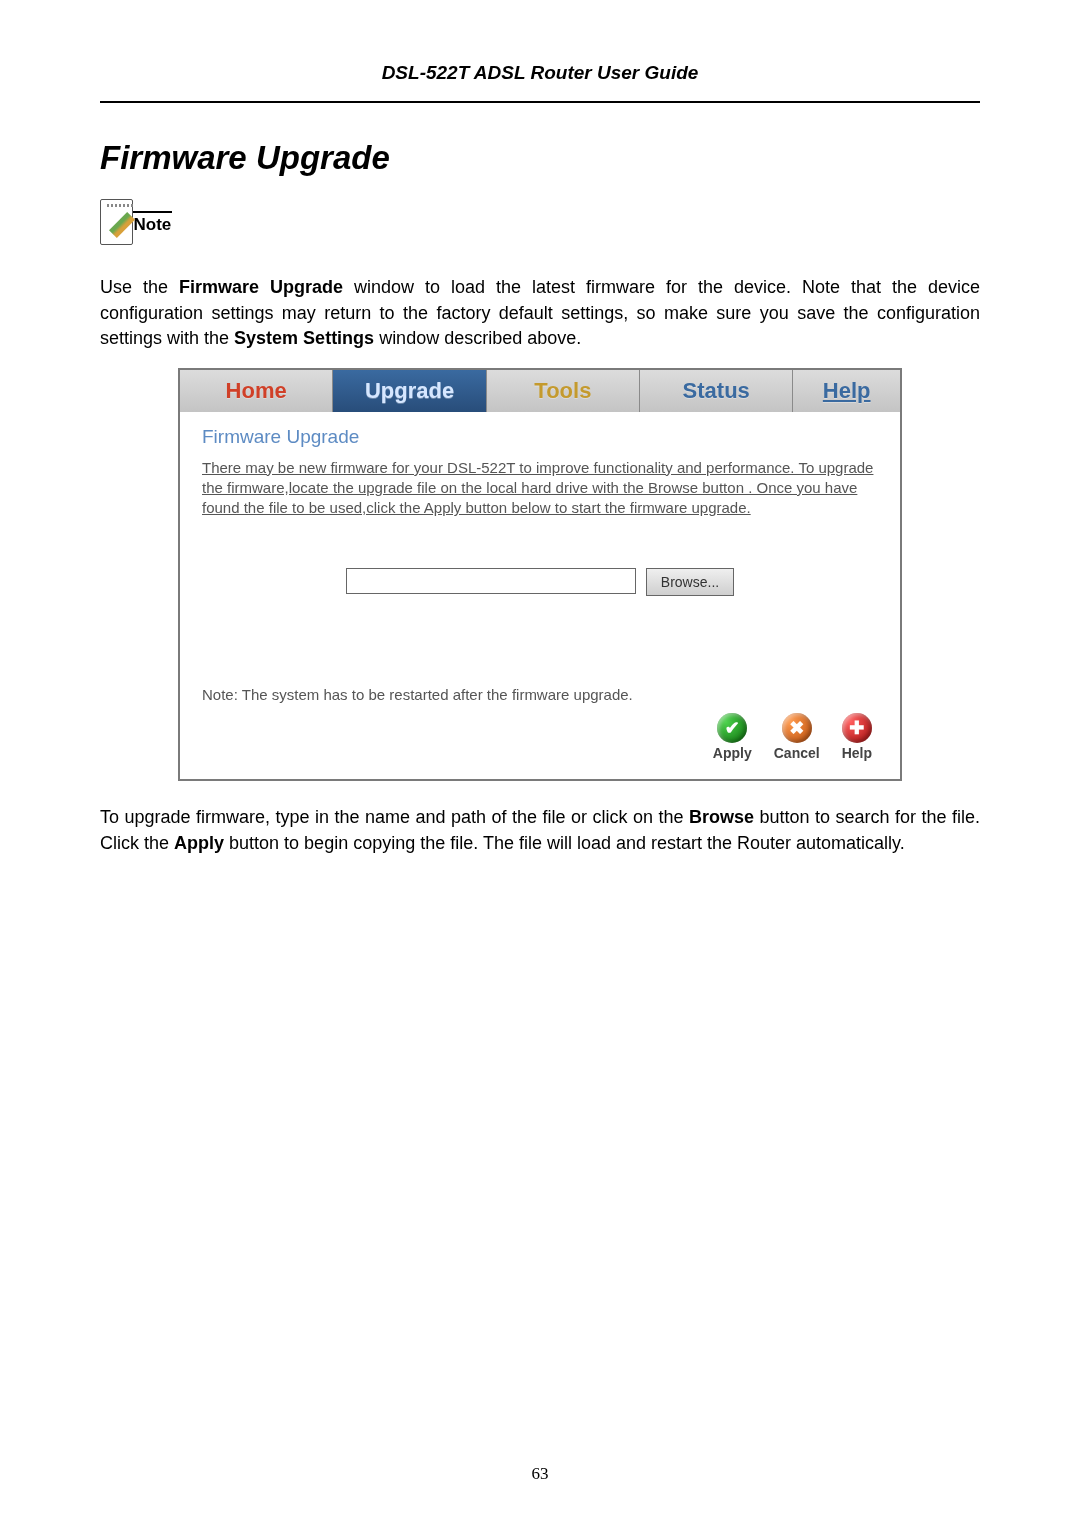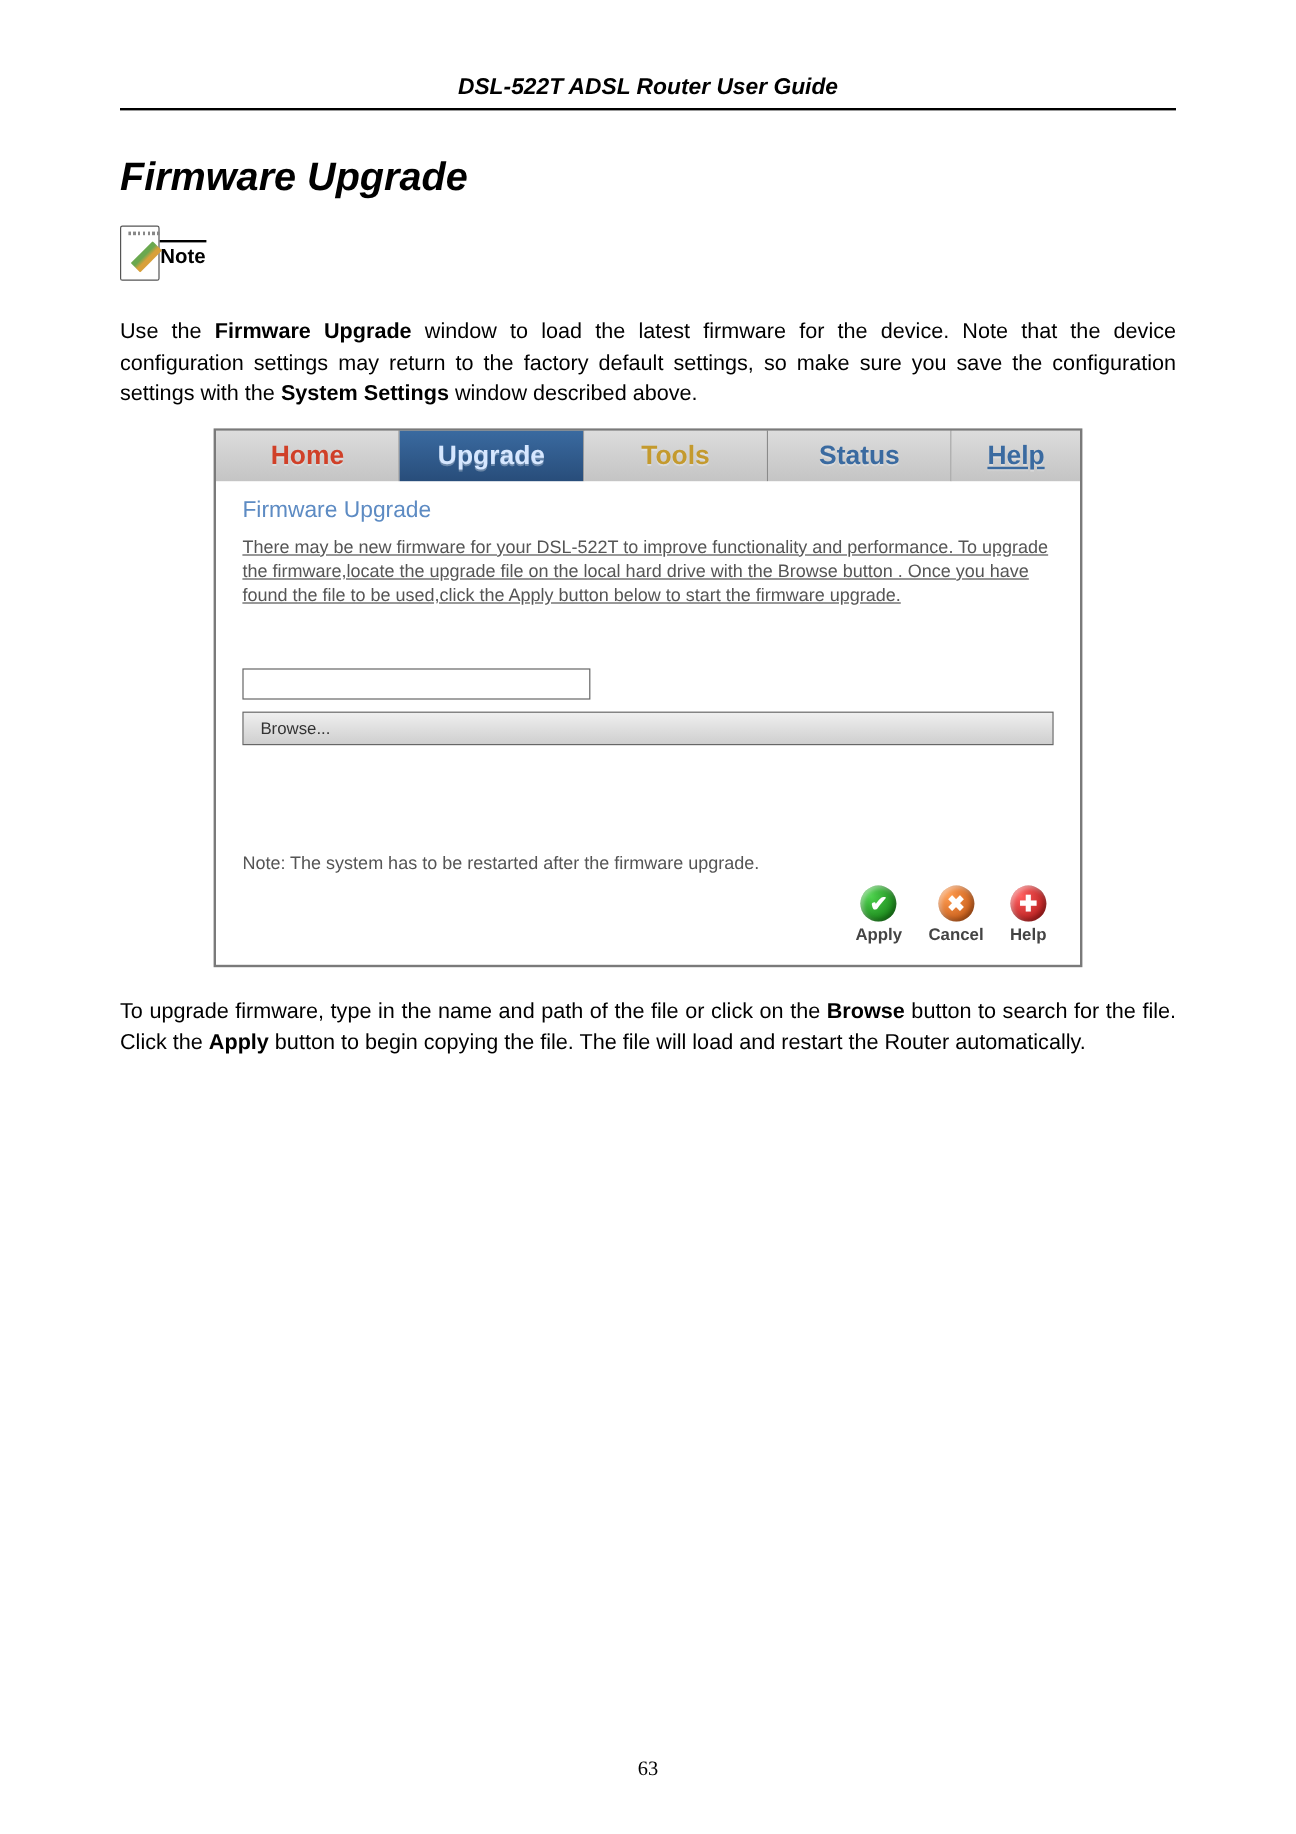--- a/index.html
+++ b/index.html
@@ -15,21 +15,21 @@
     position: relative;
     box-sizing: border-box;
     padding: 62px 100px 0 100px;
   }
   .header-line {
     text-align: center;
     font-family: Arial, Helvetica, sans-serif;
     font-weight: bold;
     font-style: italic;
     font-size: 19px;
-    padding-bottom: 6px;
+    padding-bottom: 17px;
     color: #000;
   }
   .hr {
     border: none;
     border-top: 2px solid #000;
     margin: 0 0 36px 0;
   }
   .title {
     font-family: Arial, Helvetica, sans-serif;
     font-weight: bold;
@@ -151,21 +151,20 @@
   }
   .ui-version-row {
     text-align: center;
     margin-bottom: 18px;
   }
   .ui-file-row {
     display: flex;
     justify-content: center;
     gap: 10px;
     margin-bottom: 90px;
-    flex-direction: column;
   }
   .ui-file-input {
     width: 290px;
     height: 26px;
     border: 1px solid #666;
     background: #fff;
     box-sizing: border-box;
   }
   .ui-browse {
     height: 26px;

